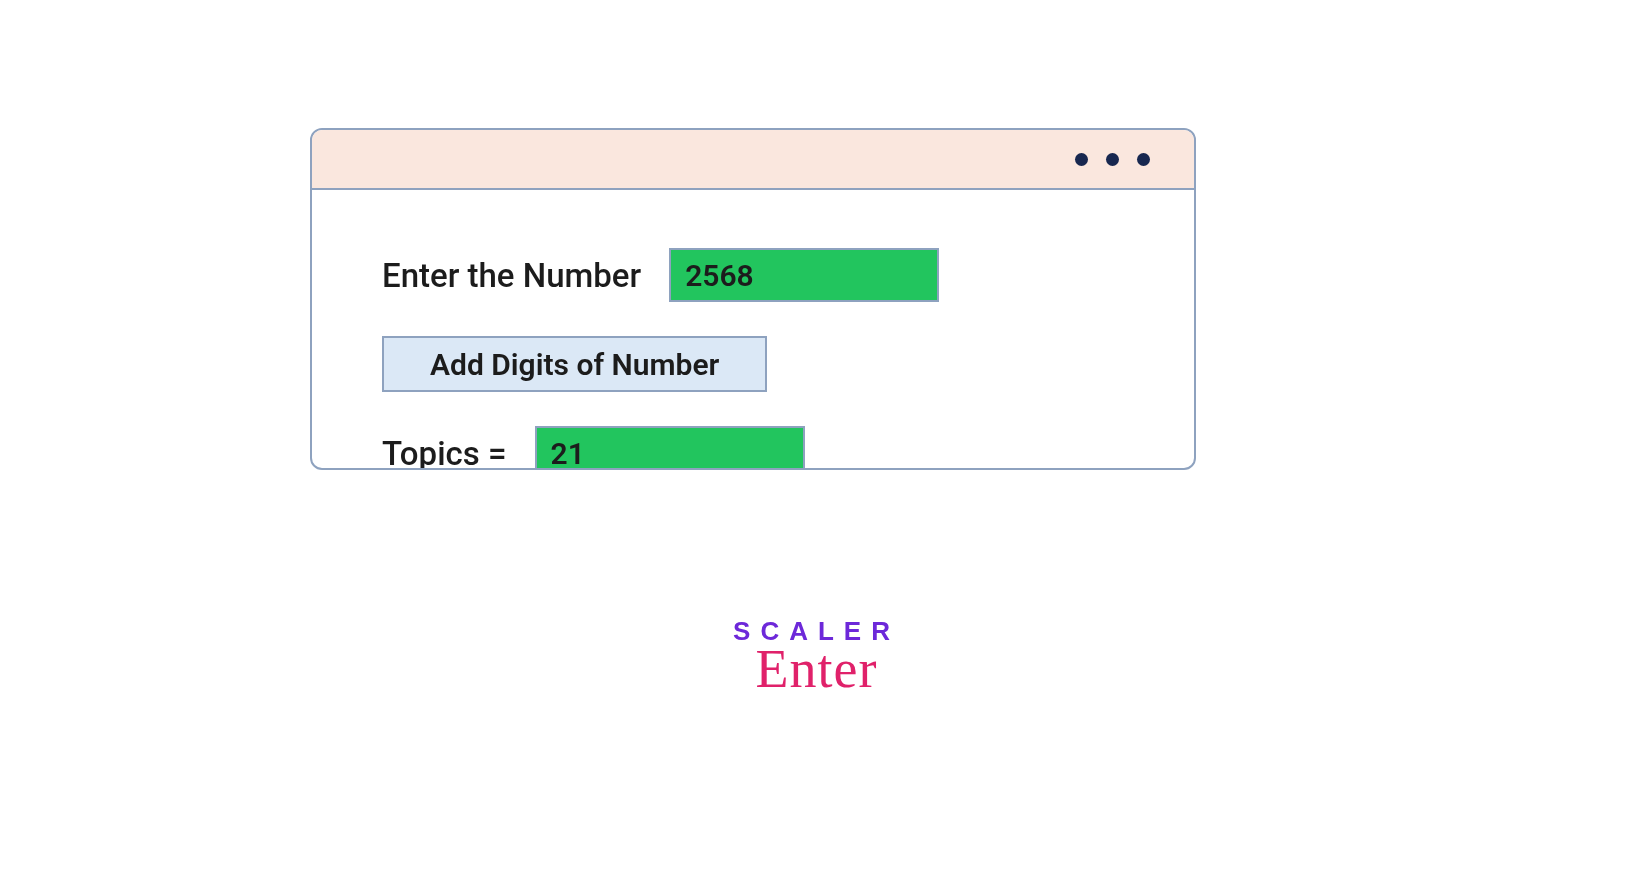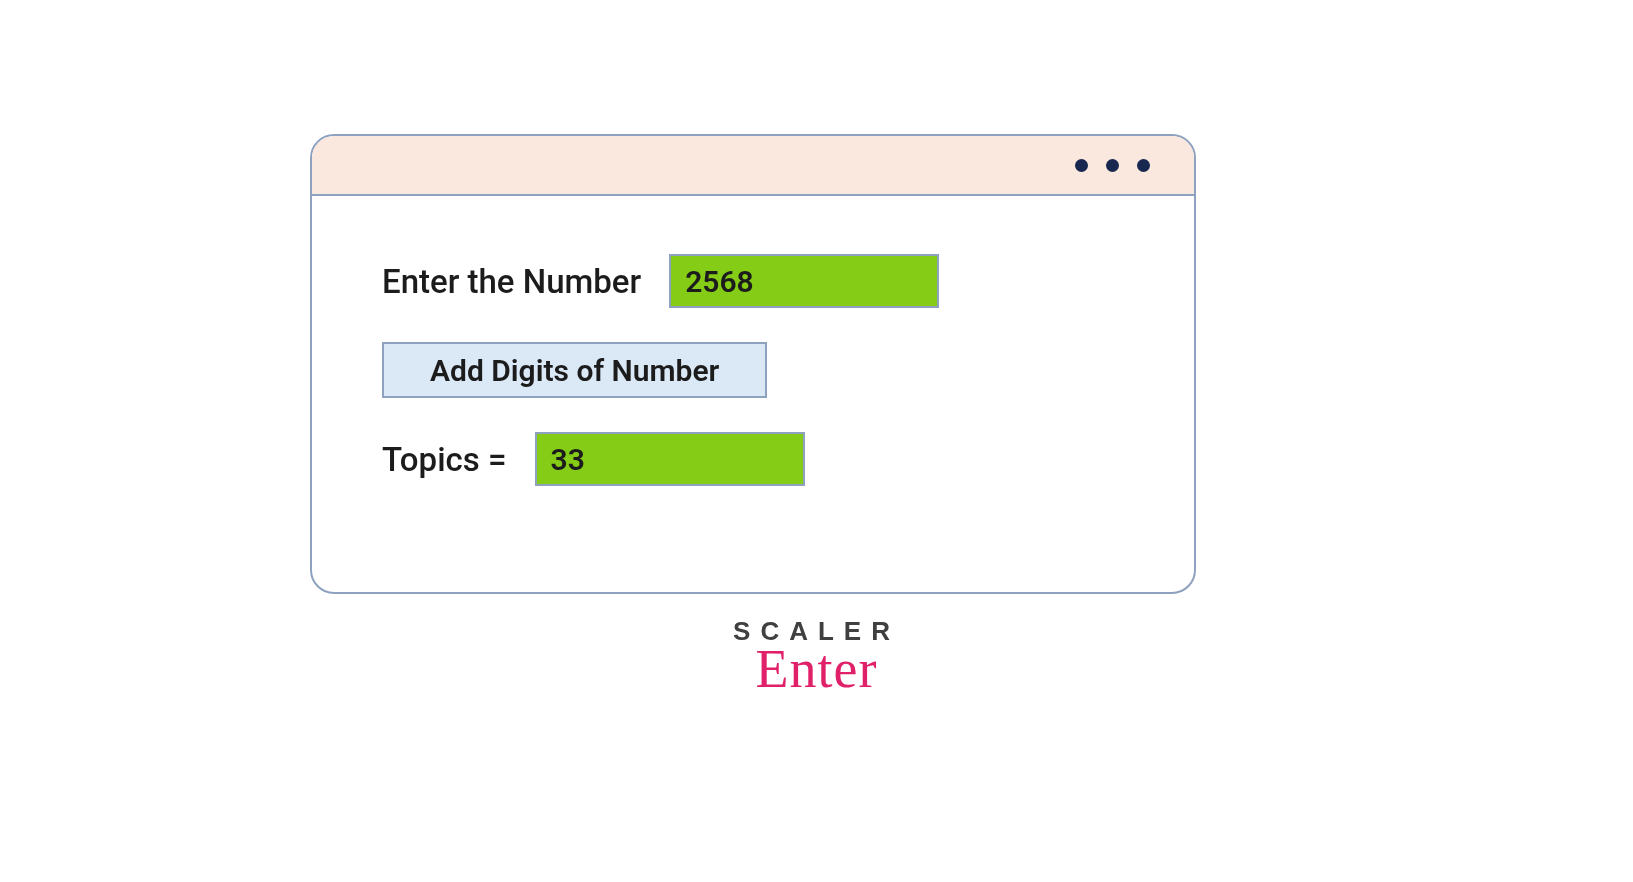--- a/index.html
+++ b/index.html
@@ -23,25 +23,25 @@
   .stage {
     position: relative;
     width: 1633px;
     height: 882px;
   }
 
   
   .window {
     position: absolute;
     left: 310px;
-    top: 134px;
+    top: 128px;
     width: 886px;
-    height: 460px;
+    height: 342px;
     border: 2px solid var(--border);
-    border-radius: 24px;
+    border-radius: 12px;
     background: #ffffff;
     overflow: hidden;
   }
   .titlebar {
     height: 60px;
     background: var(--peach);
     border-bottom: 2px solid var(--border);
     display: flex;
     align-items: center;
     justify-content: flex-end;
@@ -63,21 +63,21 @@
   }
   .row {
     display: flex;
     align-items: center;
     gap: 28px;
   }
   .row + .row { margin-top: 34px; }
 
   .textbox {
     border: 2px solid var(--border);
-    background: #84cc16;
+    background: #22c55e;
     height: 54px;
     padding: 0 14px;
     font-size: 30px;
     font-weight: 600;
     display: flex;
     align-items: center;
   }
   .tb-number { width: 270px; }
   .tb-result { width: 270px; }
 
@@ -102,21 +102,21 @@
     top: 618px;
     transform: translateX(-50%);
     text-align: center;
     line-height: 1;
   }
   .logo-scaler {
     font-family: Arial, Helvetica, sans-serif;
     font-weight: 800;
     font-size: 26px;
     letter-spacing: 10px;
-    color: #404040;
+    color: #6d28d9;
   }
   .logo-topics {
     font-family: "Brush Script MT", "Segoe Script", cursive;
     font-size: 54px;
     color: var(--pink);
     margin-top: -2px;
     letter-spacing: 1px;
   }
 </style>
 </head>
@@ -142,21 +142,21 @@
 
       <div class="row">
         <div class="btn">
           <span>Add Digits of Number</span>
         </div>
       </div>
 
       <div class="row">
         <span>Topics  =</span>
         <div class="textbox tb-result">
-          <span>33</span>
+          <span>21</span>
         </div>
       </div>
 
     </div>
   </div>
 
   <div class="logo">
     <div class="logo-scaler">SCALER</div>
     <div class="logo-topics">Enter</div>
   </div>

